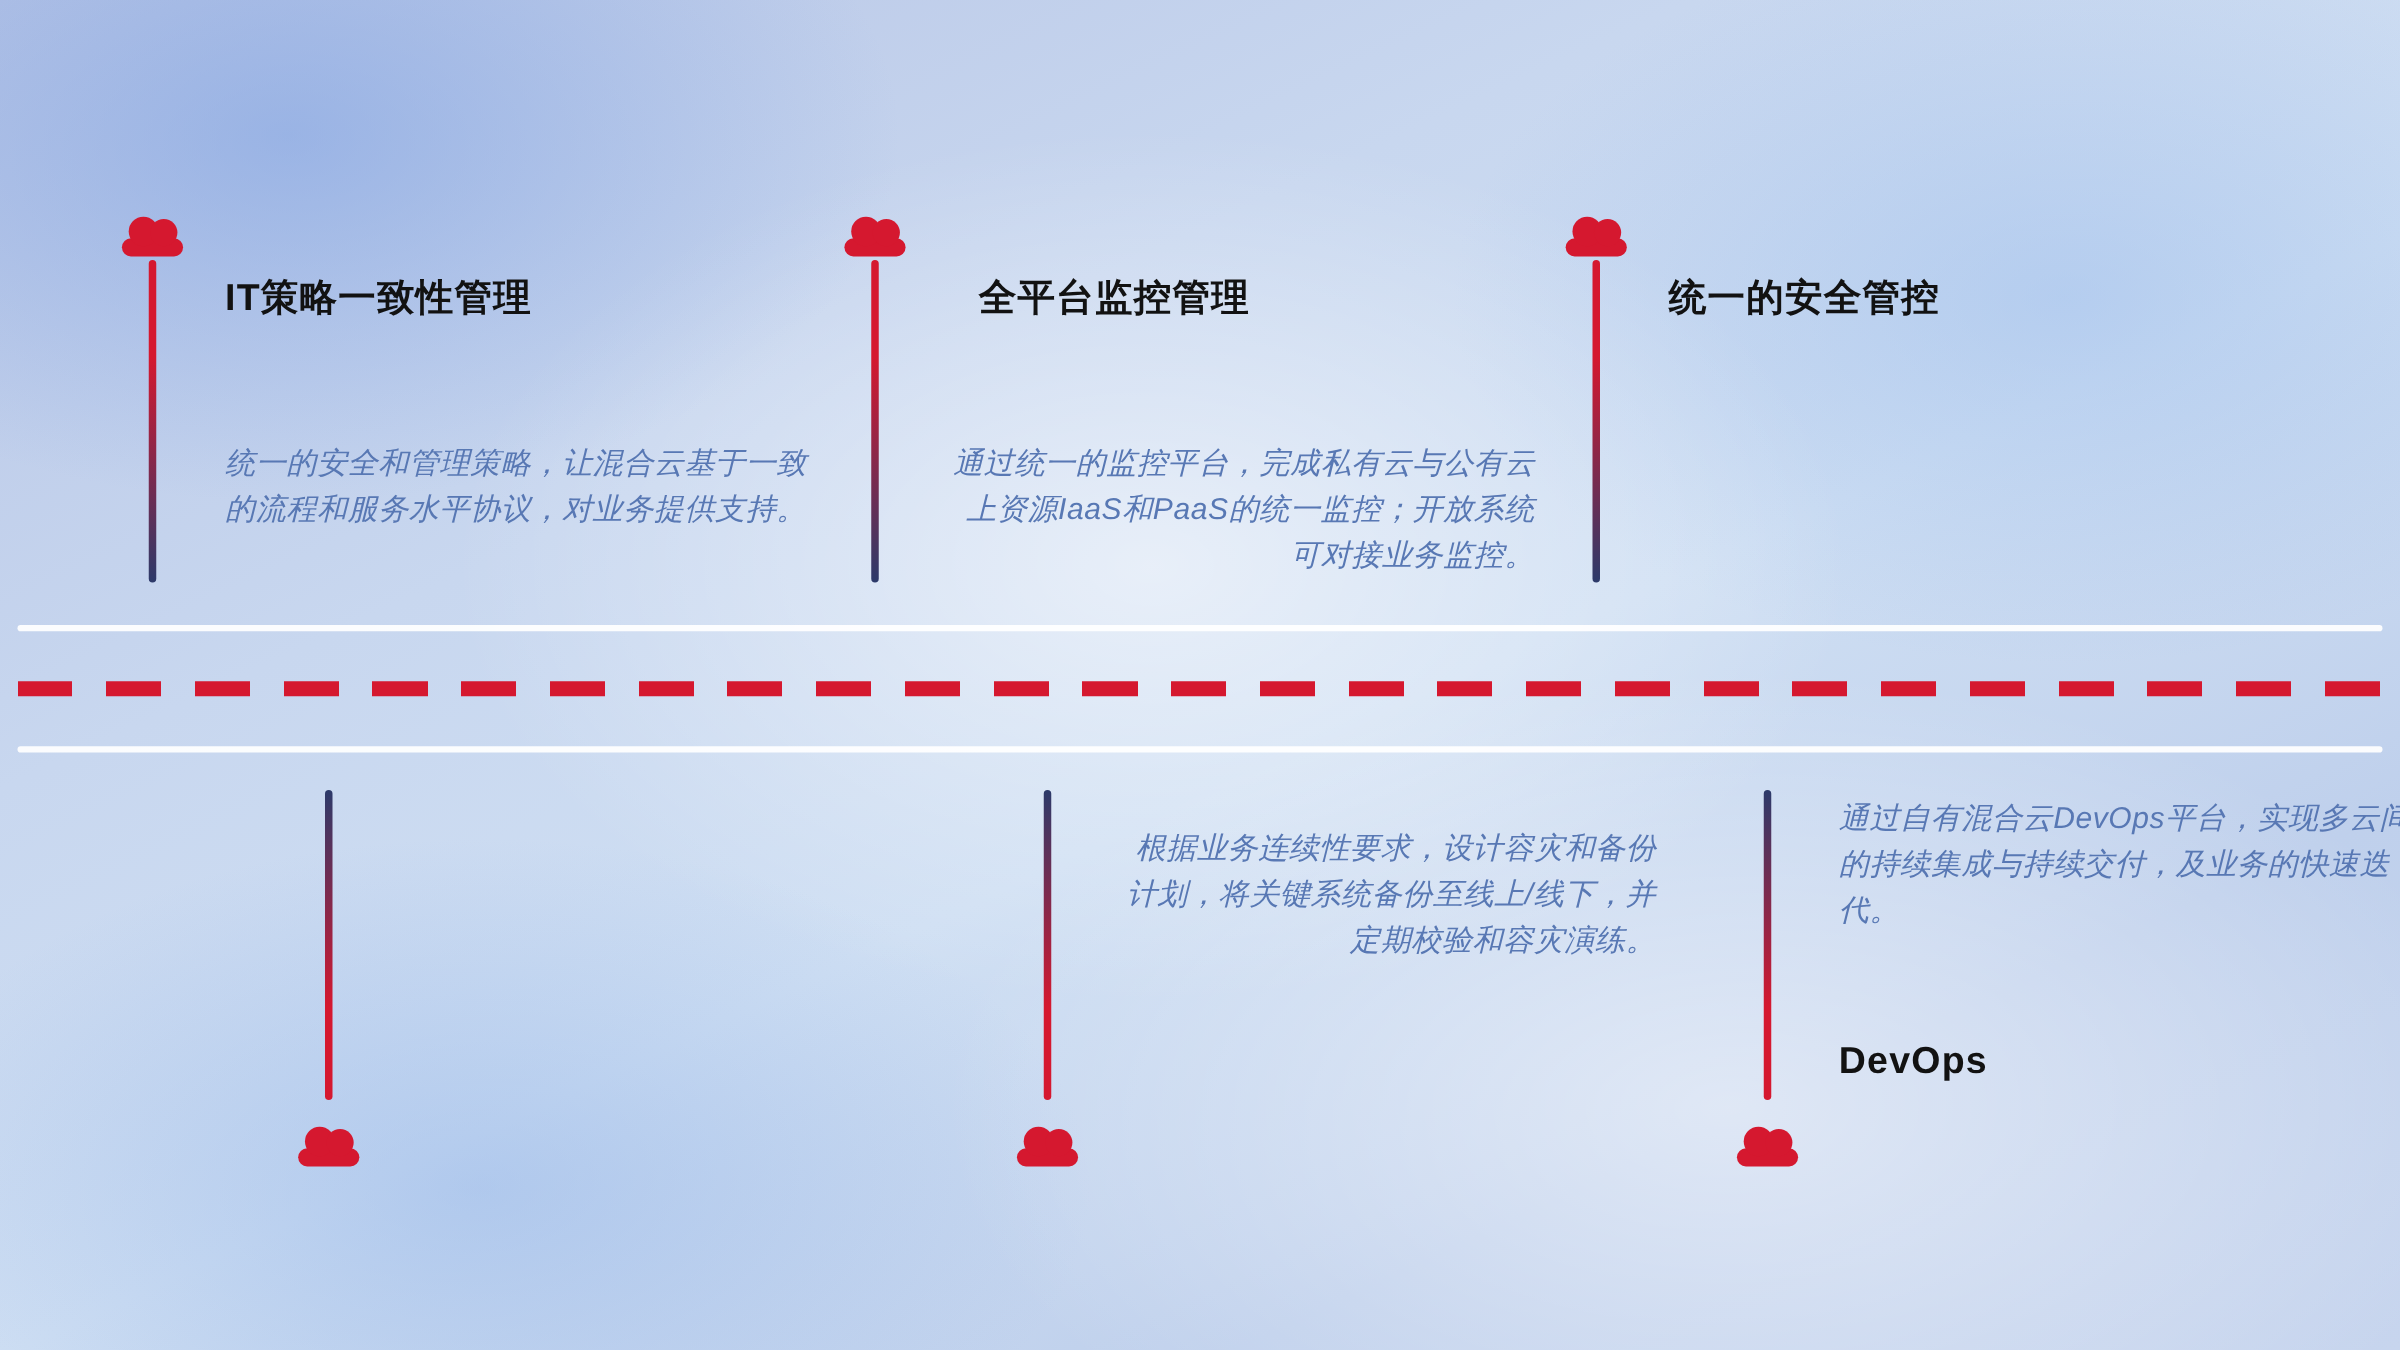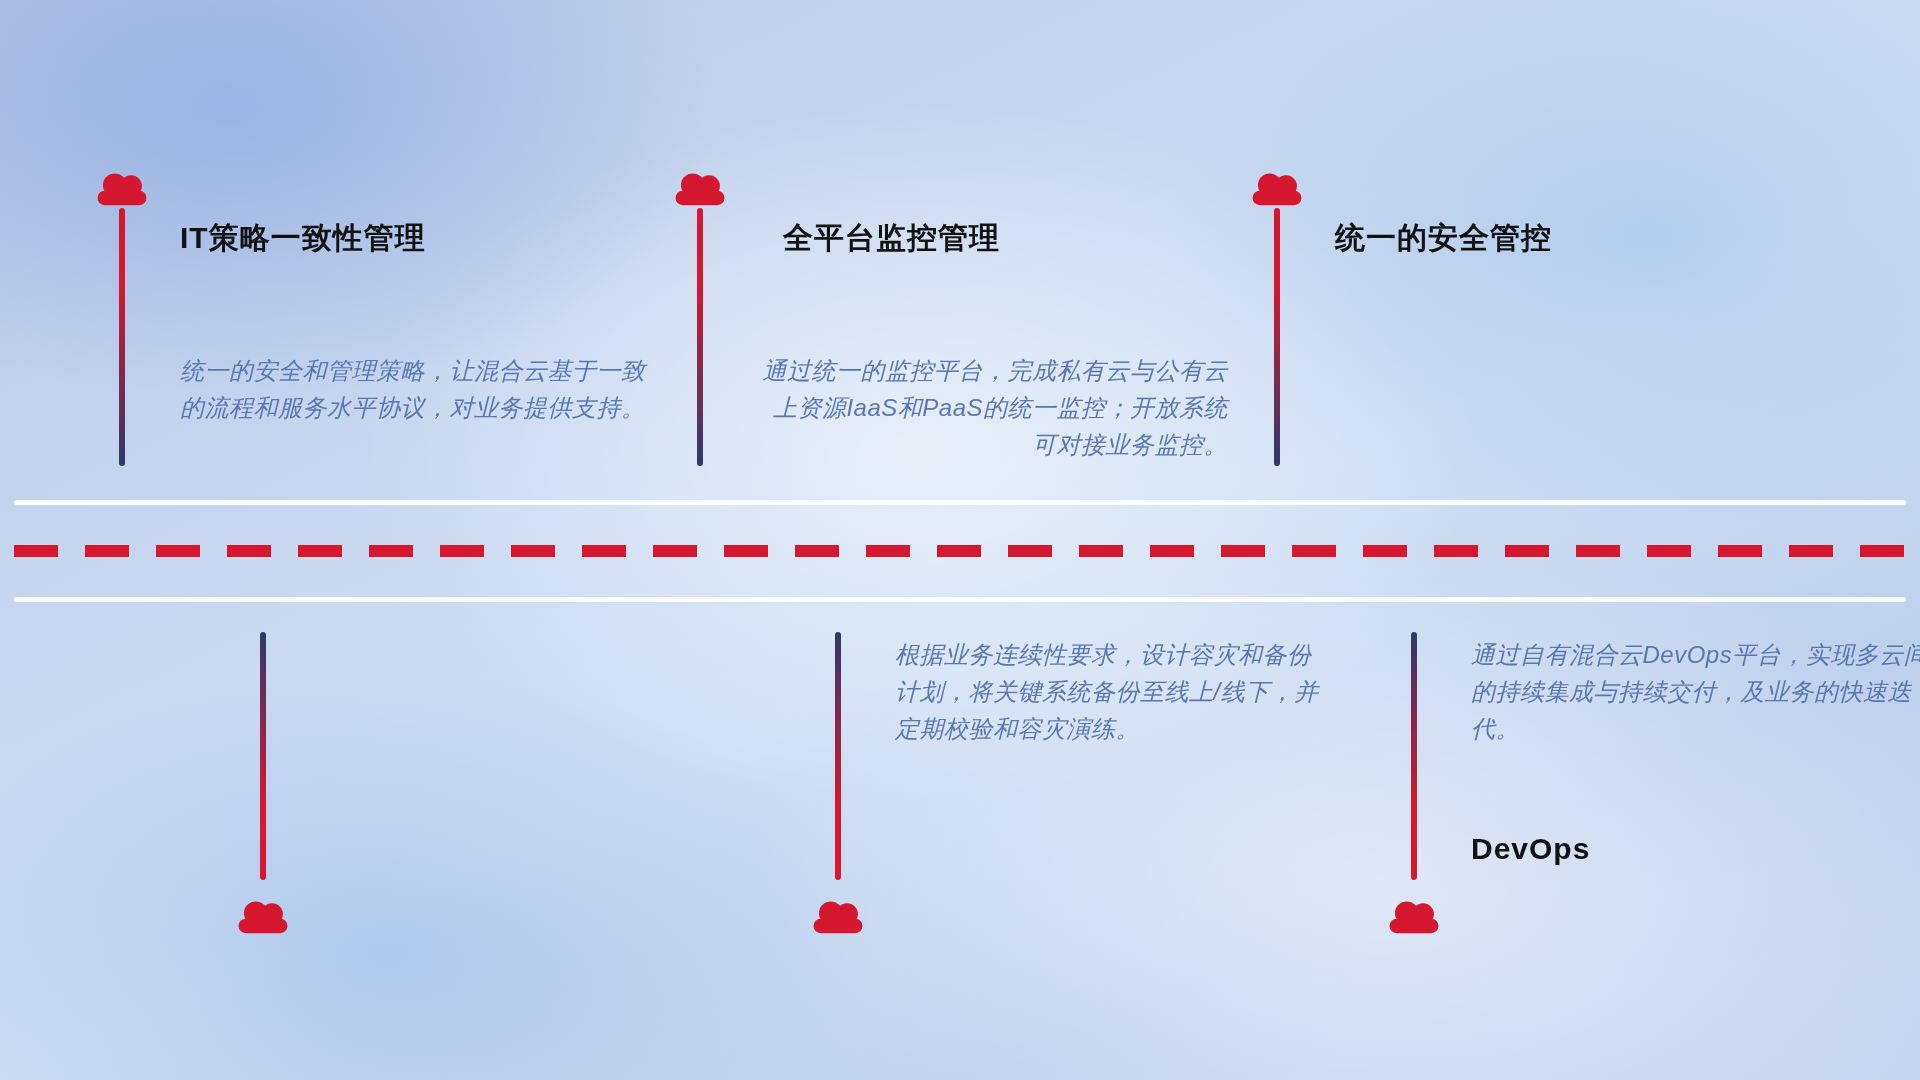--- a/index.html
+++ b/index.html
@@ -104,21 +104,21 @@
   </div>
 
   <div class="stem up" style="left:835px;top:632px;height:248px;"></div>
   <div class="cloud" style="left:809px;top:892px;">
     <svg viewBox="0 0 64 46">
         <rect x="5" y="27" width="54" height="16" rx="8"></rect>
         <circle cx="24" cy="21" r="13"></circle>
         <circle cx="42" cy="22" r="12"></circle>
       </svg>
   </div>
-  <div class="item-desc" style="left:895px;top:636px;width:430px;">根据业务连续性要求，设计容灾和备份计划，将关键系统备份至线上/线下，并定期校验和容灾演练。</div>
+  <div class="item-desc" style="left:895px;top:660px;width:430px;text-align:right;">根据业务连续性要求，设计容灾和备份计划，将关键系统备份至线上/线下，并定期校验和容灾演练。</div>
 
   <div class="stem up" style="left:1411px;top:632px;height:248px;"></div>
   <div class="cloud" style="left:1385px;top:892px;">
     <svg viewBox="0 0 64 46">
         <rect x="5" y="27" width="54" height="16" rx="8"></rect>
         <circle cx="24" cy="21" r="13"></circle>
         <circle cx="42" cy="22" r="12"></circle>
       </svg>
   </div>
   <div class="item-desc" style="left:1471px;top:636px;">通过自有混合云DevOps平台，实现多云间的持续集成与持续交付，及业务的快速迭代。</div>

